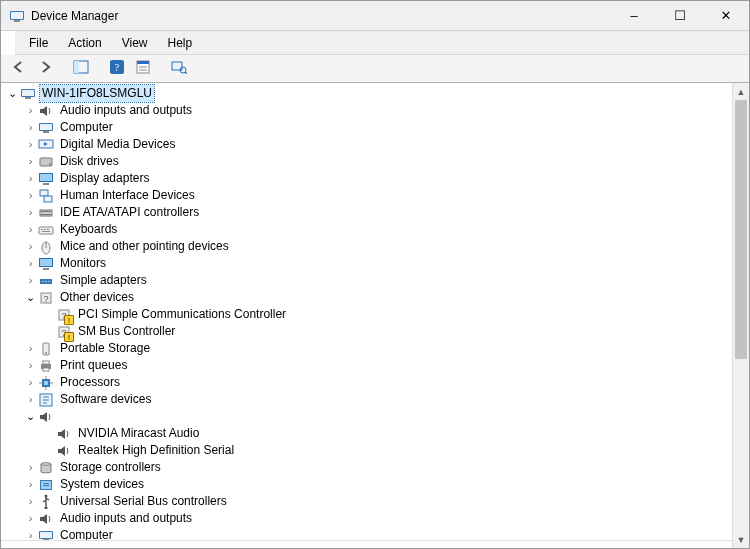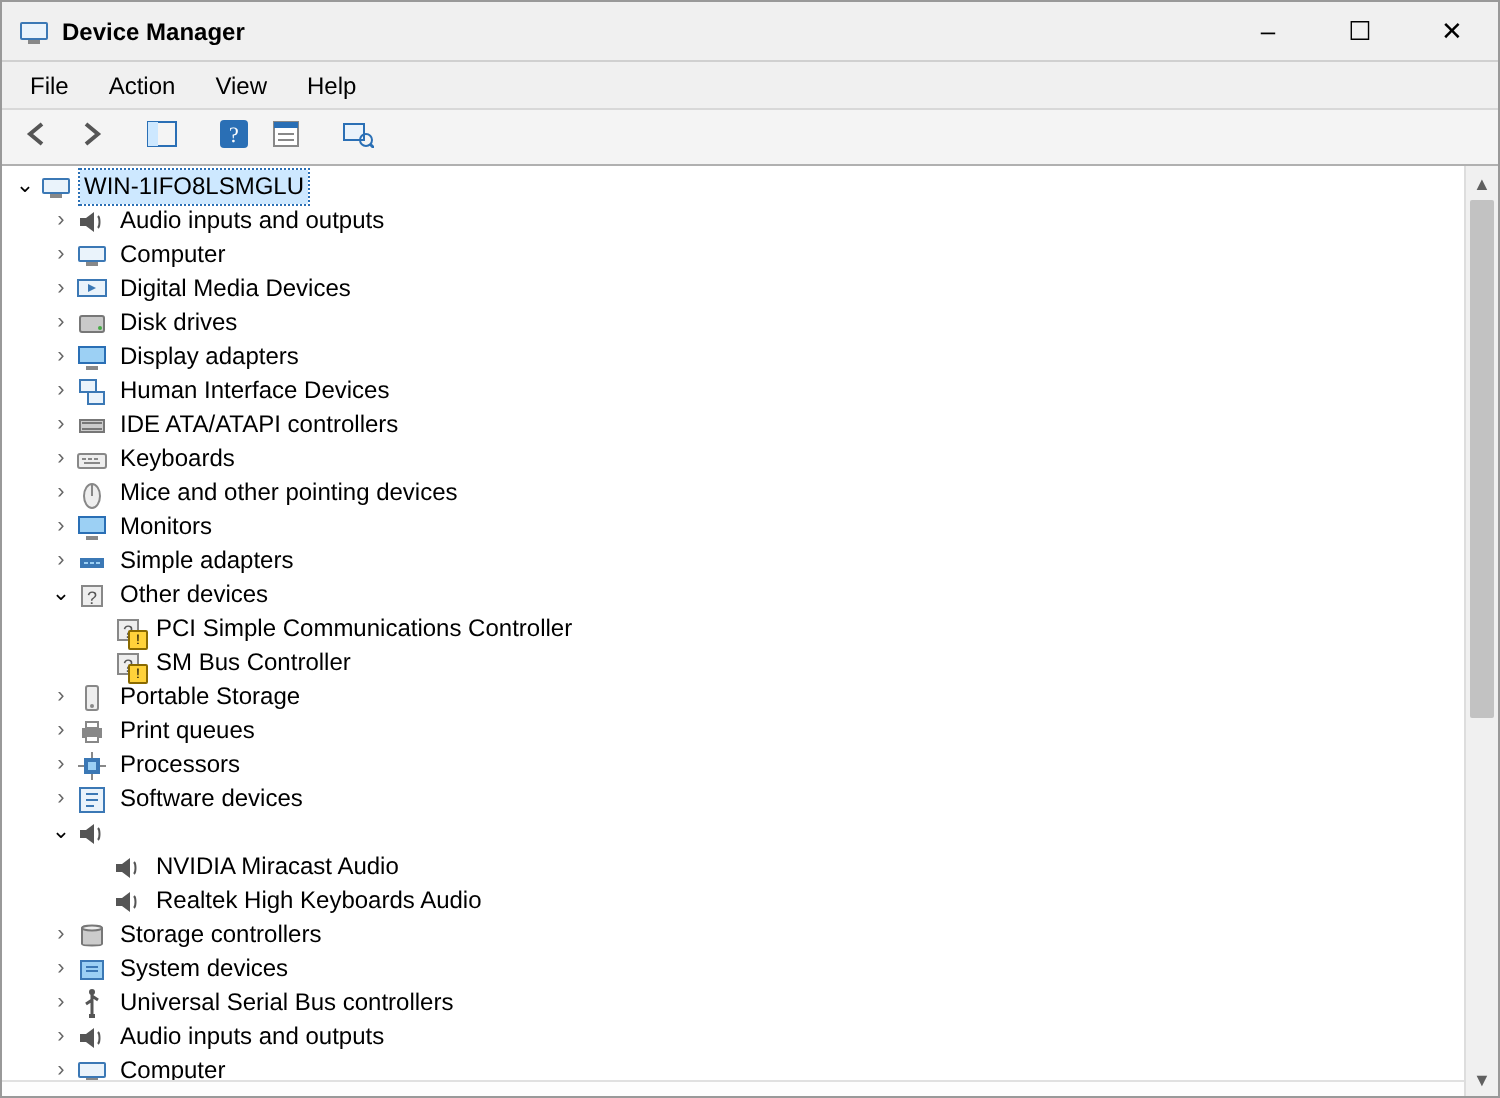--- a/index.html
+++ b/index.html
@@ -18,32 +18,33 @@
     background: #f0f0f0;
     display: flex;
     align-items: center;
     padding: 0 0 0 8px;
     border-bottom: 1px solid #d0d0d0;
   }
   .titlebar .appicon {
     width: 16px; height: 16px; margin-right: 6px;
     display:flex;align-items:center;justify-content:center;
   }
-  .titlebar .title { flex: 0 0 auto; color:#000;font-weight:bold; }
+  .titlebar .title { flex: 0 0 auto; color:#000; }
   .titlebar .spacer { flex: 1; }
   .titlebar .winbtn {
     width: 46px; height: 30px; display:flex;align-items:center;justify-content:center;
     color:#000; font-size:13px;
   }
   .menubar {
     height: 24px;
     background: #f0f0f0;
     display:flex; align-items:center;
     padding: 0 4px;
     border-bottom: 1px solid #d8d8d8;
+    margin-left: 14px;
   }
   .menubar .menuitem {
     padding: 3px 10px;
     color:#000;
   }
   .toolbar {
     height: 28px;
     background: #f4f4f4;
     display:flex; align-items:center;
     gap: 2px;
@@ -465,21 +466,21 @@
       </div>
       <div class="row">
         <span class="ind" style="width: 36px;"></span>
         <span class="glyph"></span>
         <span class="nicon">
           <svg width="16" height="16" viewBox="0 0 16 16">
             <path d="M2 6h3l4-3v10l-4-3H2z" fill="#555"></path>
             <path d="M11 5c1 1 1 5 0 6" fill="none" stroke="#555"></path>
           </svg>
         </span>
-        <span class="label">Realtek High Keyboards Audio</span>
+        <span class="label">Realtek High Definition Serial</span>
       </div>
       <div class="row">
         <span class="ind" style="width: 18px;"></span>
         <span class="glyph">›</span>
         <span class="nicon">
           <svg width="16" height="16" viewBox="0 0 16 16">
             <path d="M3 4c0-1 10-1 10 0v8c0 1-10 1-10 0z" fill="#ccc" stroke="#777"></path>
             <ellipse cx="8" cy="4" rx="5" ry="1.2" fill="#eee" stroke="#777"></ellipse>
           </svg>
         </span>

